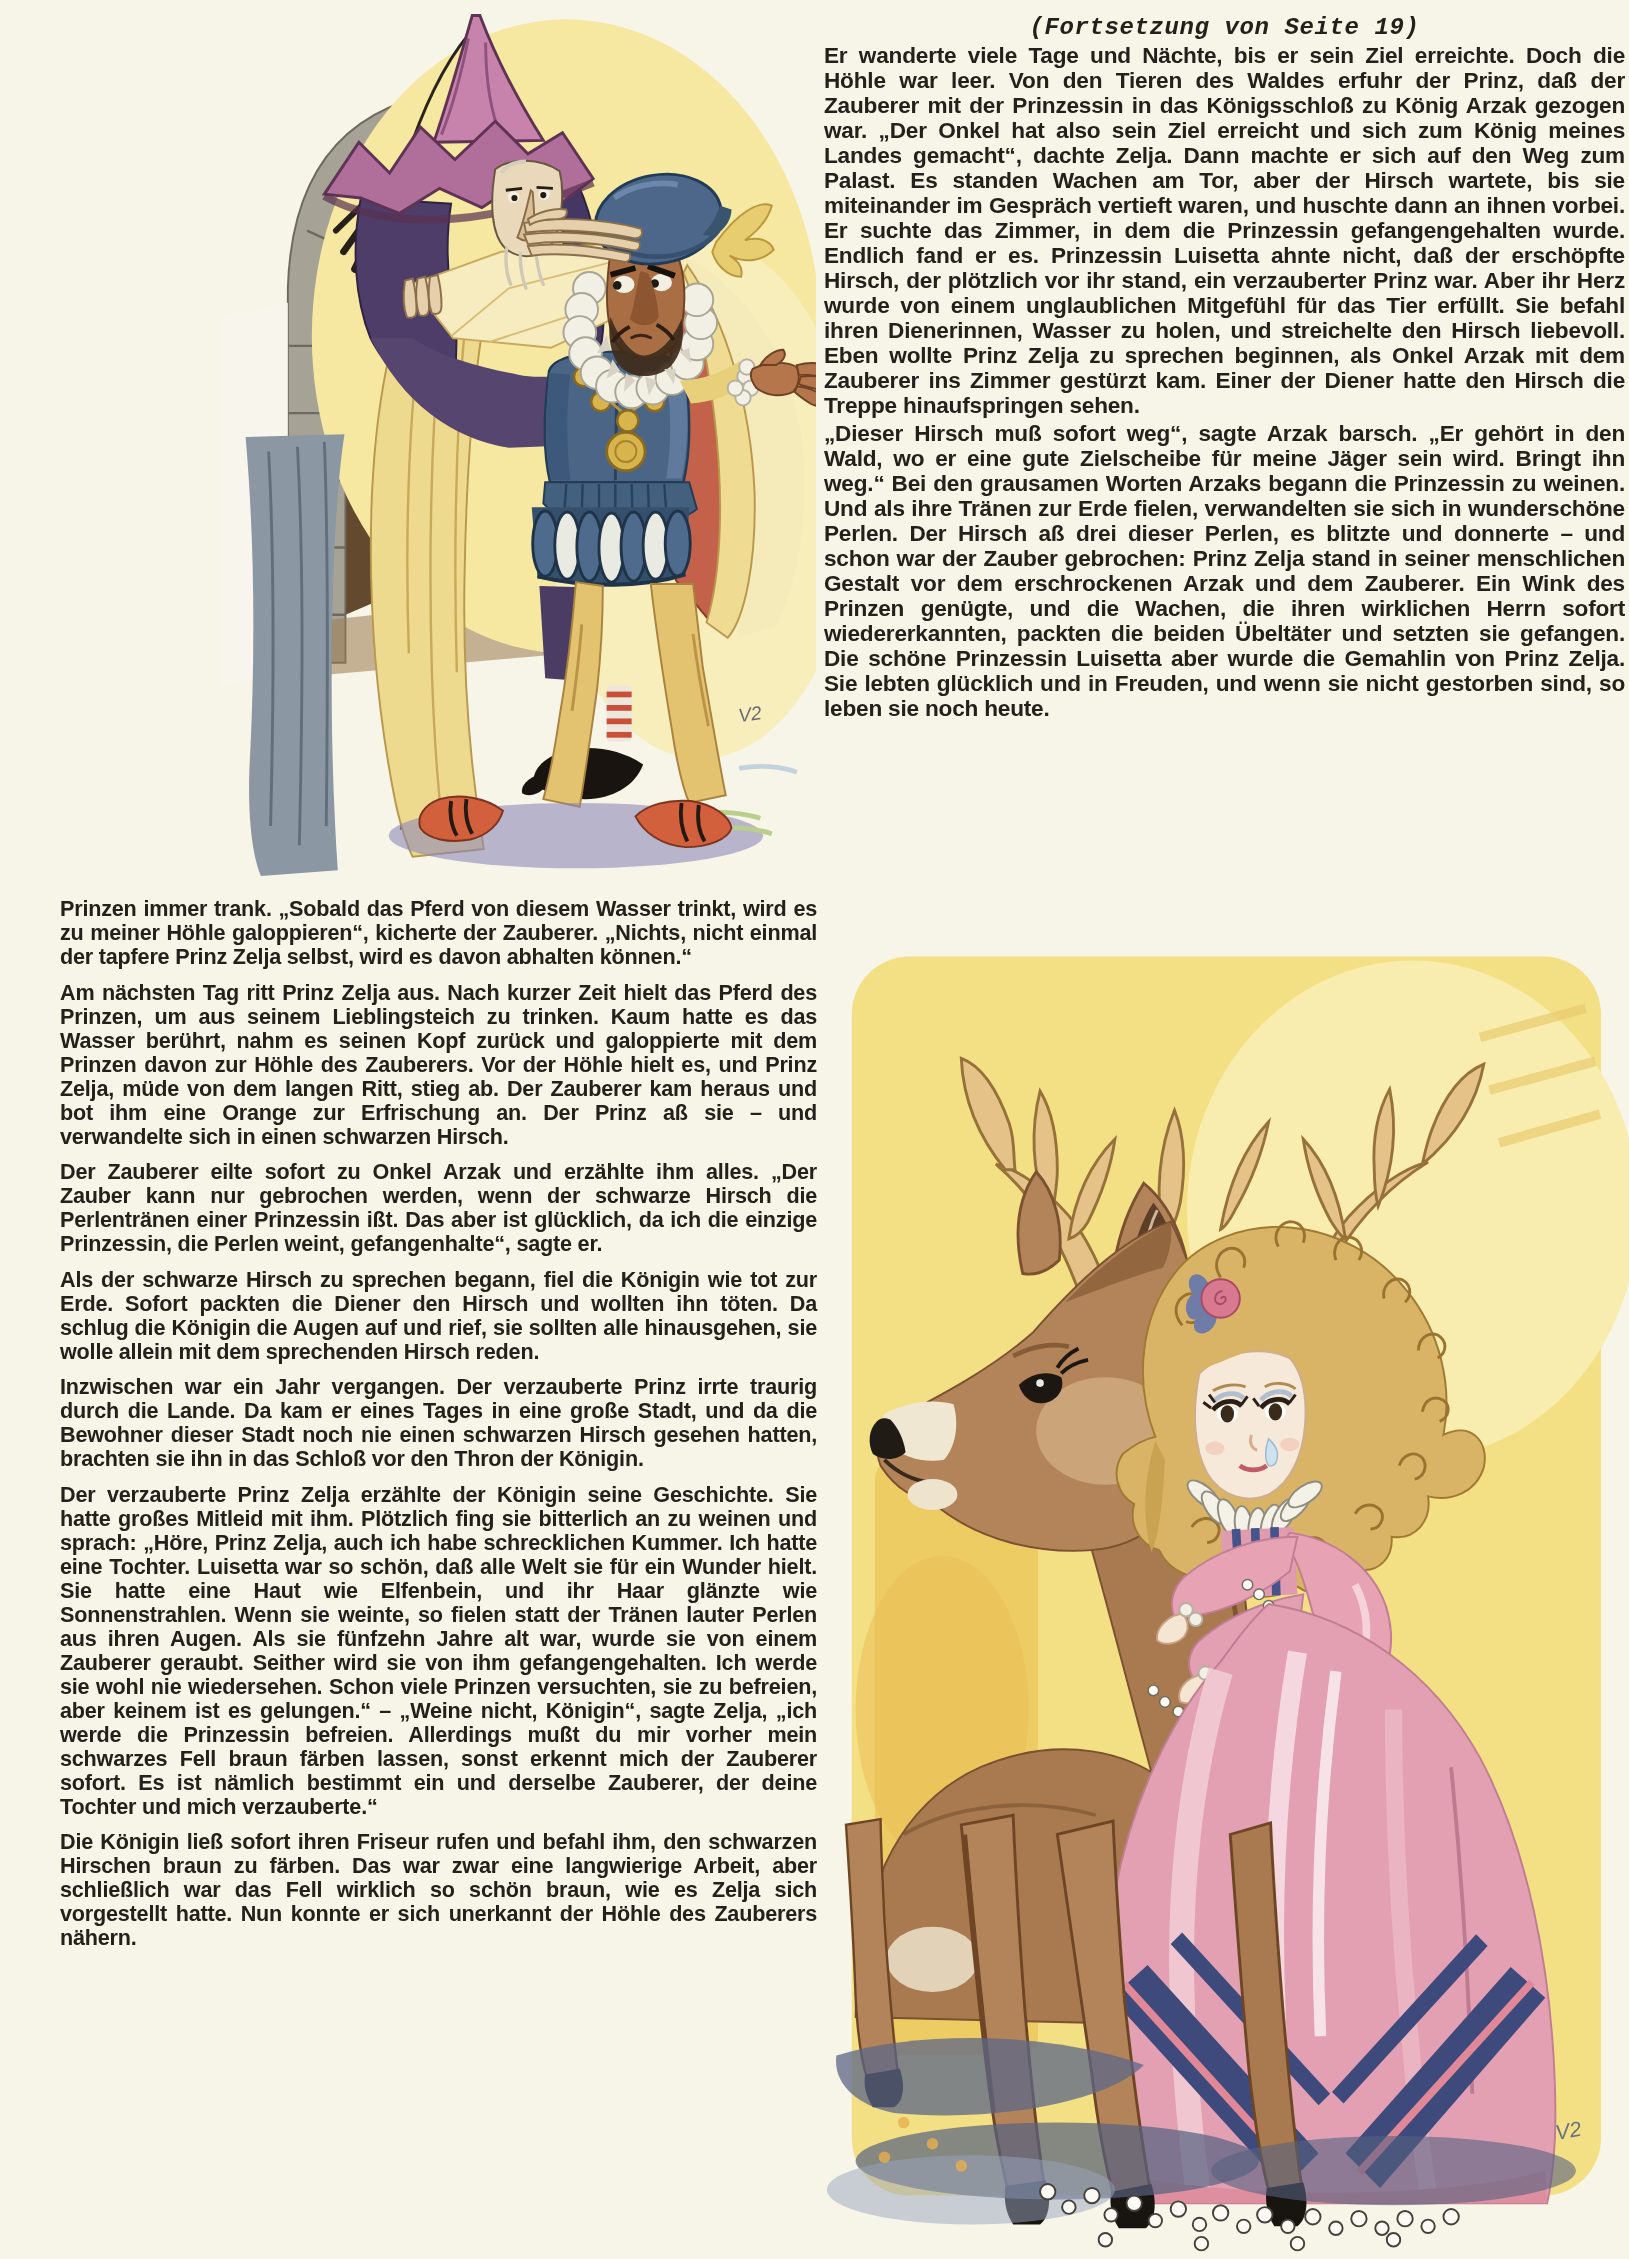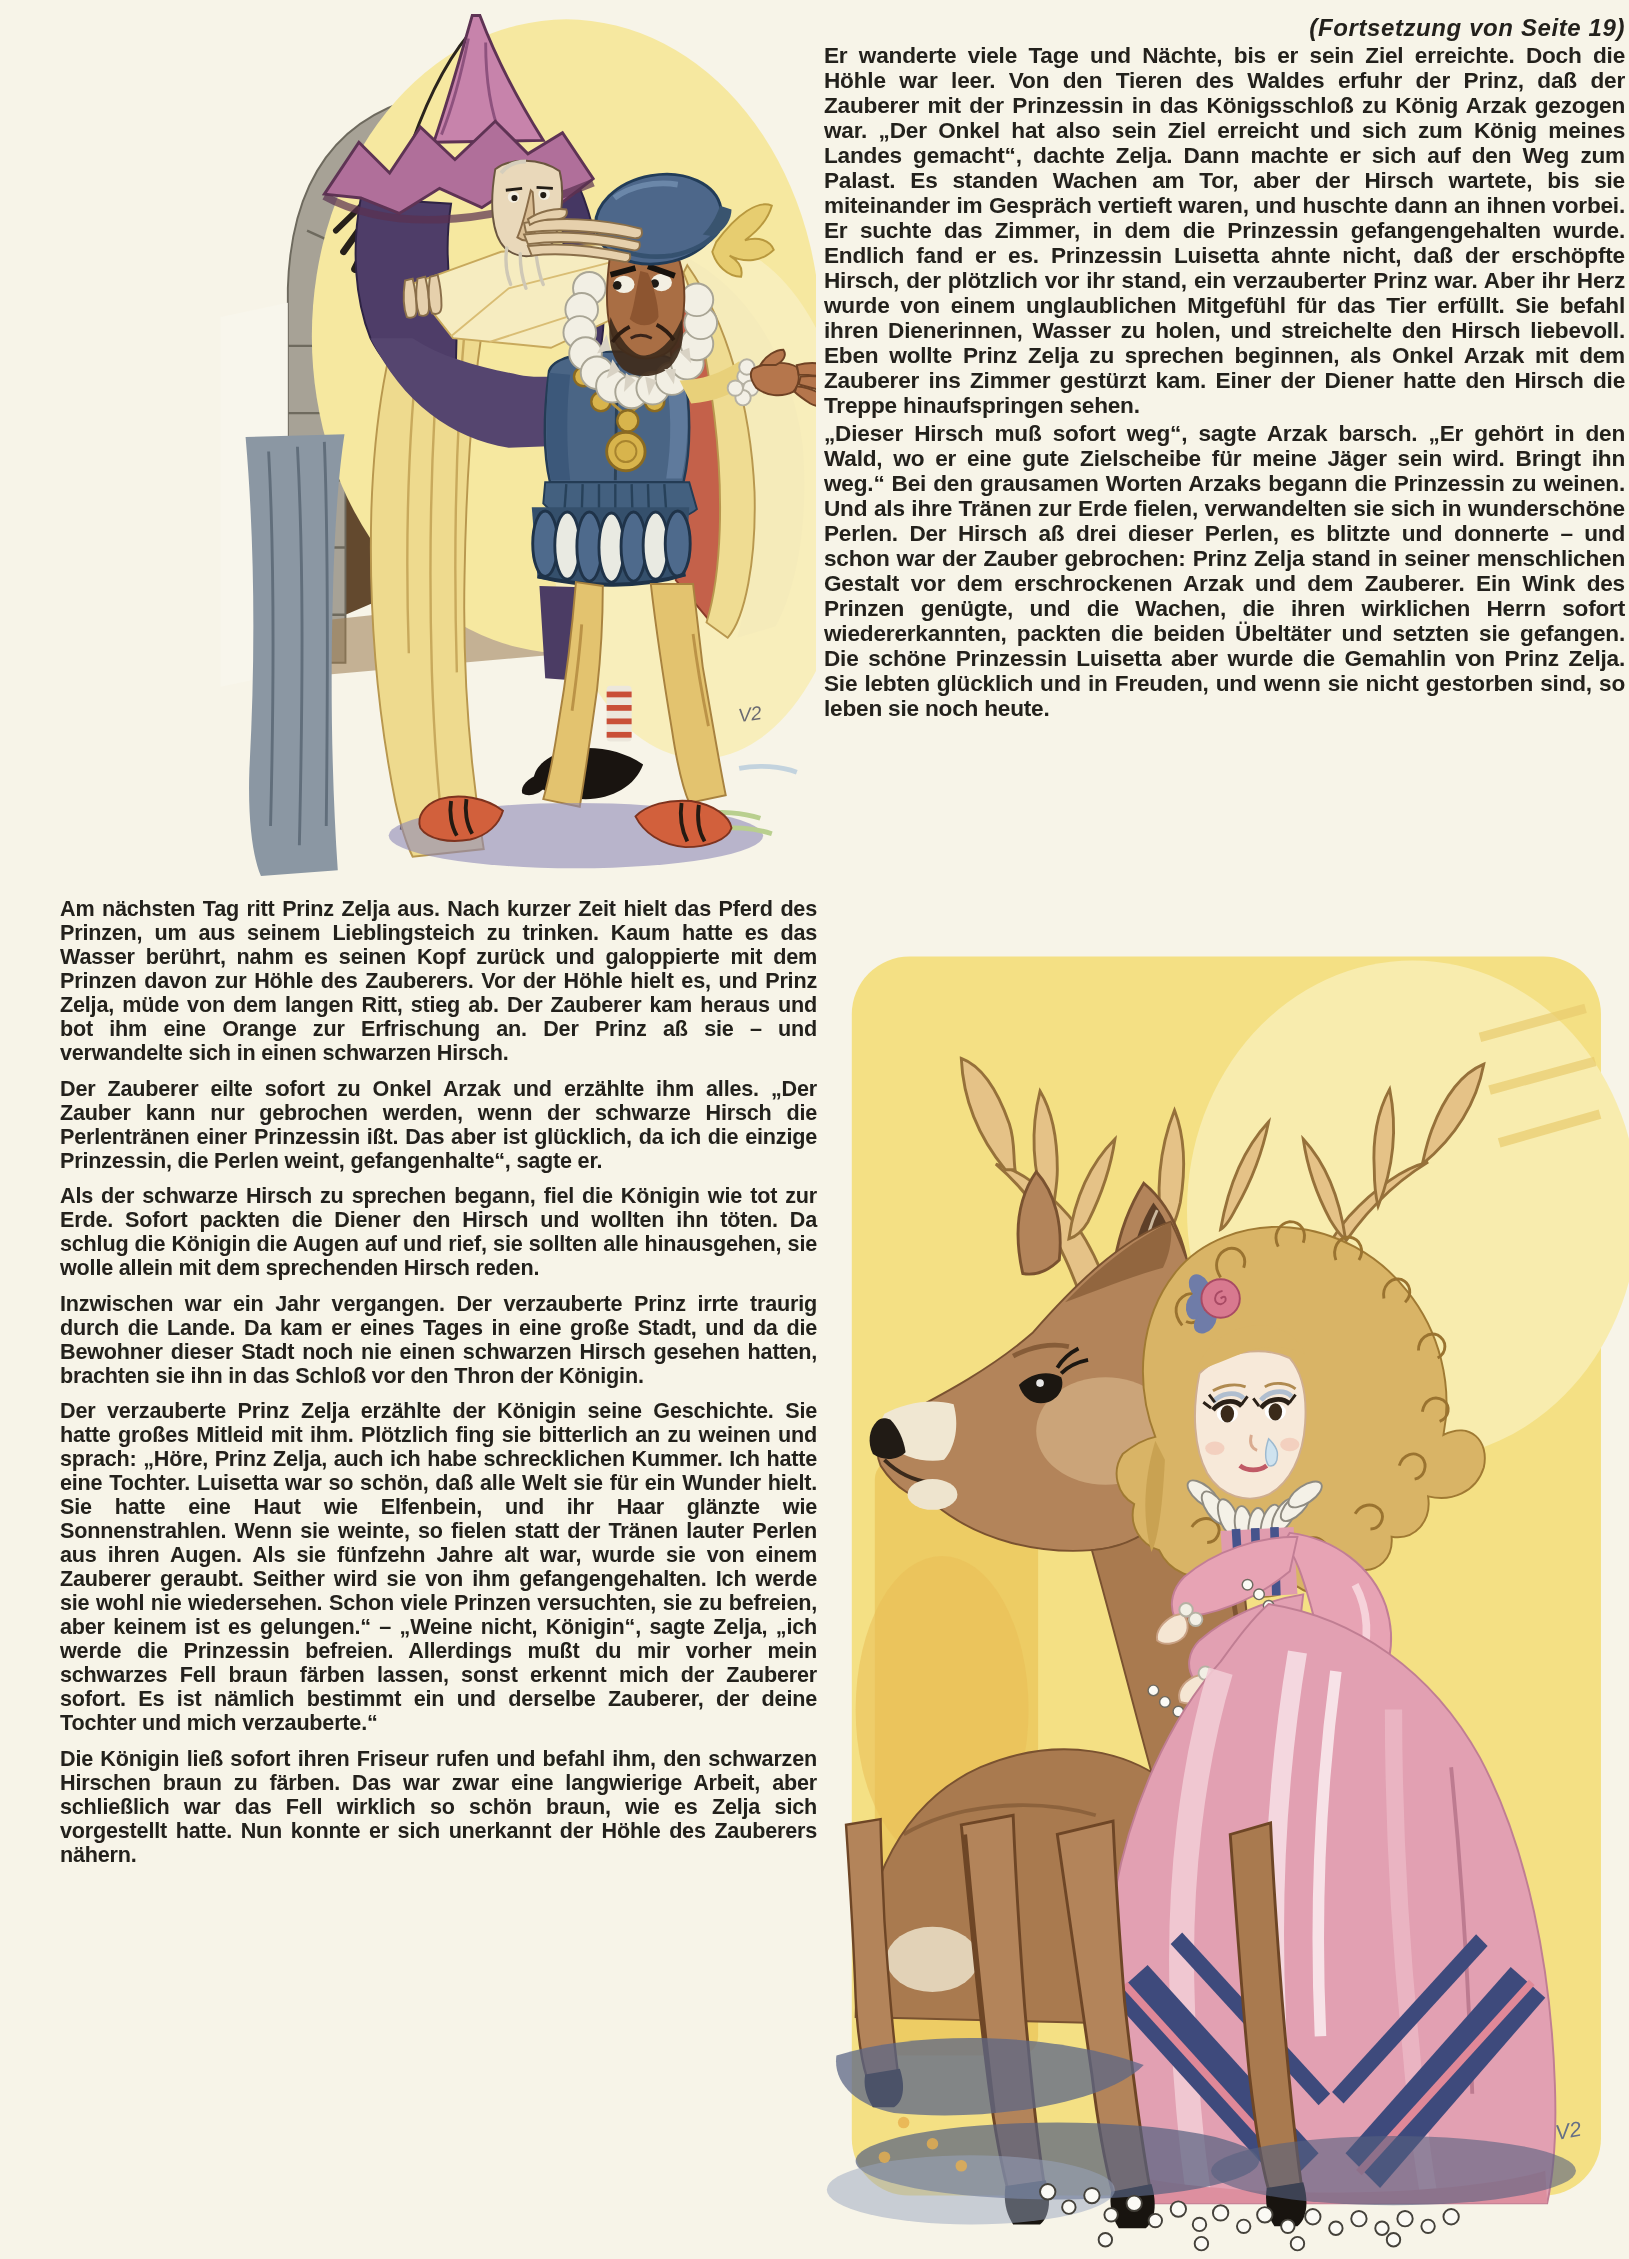--- a/index.html
+++ b/index.html
@@ -6,21 +6,21 @@
   .page{
     position:relative;width:1629px;height:2260px;margin:0 auto;
     background:#f7f4e8;overflow:hidden;
     font-family:"Liberation Sans",sans-serif;color:#23211c;
   }
   .col{position:absolute;font-weight:700;text-align:justify;}
   .col-right{left:824px;top:15.4px;width:801px;font-size:22.6px;line-height:25px;letter-spacing:-0.2px;}
   .col-right p{margin:0 0 2.9px 0;}
   .col-left{left:60px;top:897px;width:757px;font-size:21.6px;line-height:24px;letter-spacing:-0.2px;}
   .col-left p{margin:0 0 11.5px 0;}
-  .continuation{font-style:italic;font-weight:700;font-size:24px;letter-spacing:0.6px;margin:0 0 9.6px 0;text-align:right;}
+  .continuation{font-style:italic;font-weight:700;font-size:24px;letter-spacing:0.6px;margin:0 0 9.6px 0;text-align:center;font-family:Liberation Mono, monospace;}
   svg{position:absolute;display:block;}
   svg text{font-family:"Liberation Sans",sans-serif;}
 </style>
 </head>
 <body>
 
 <div class="page">
 
   <svg style="left:163px;top:0px" width="653" height="879" viewBox="0 0 680 915">
 
@@ -280,20 +280,21 @@
     <text x="600" y="752" font-size="20" fill="#6a6a72" font-style="italic" transform="rotate(-8 600 752)">V2</text>
   </svg>
 
   <div class="col col-right">
     <p class="continuation">(Fortsetzung von Seite 19)</p>
     <p>Er wanderte viele Tage und Nächte, bis er sein Ziel erreichte. Doch die Höhle war leer. Von den Tieren des Waldes erfuhr der Prinz, daß der Zauberer mit der Prinzessin in das Königsschloß zu König Arzak gezogen war. „Der Onkel hat also sein Ziel erreicht und sich zum König meines Landes gemacht“, dachte Zelja. Dann machte er sich auf den Weg zum Palast. Es standen Wachen am Tor, aber der Hirsch wartete, bis sie miteinander im Gespräch vertieft waren, und huschte dann an ihnen vorbei. Er suchte das Zimmer, in dem die Prinzessin gefangengehalten wurde. Endlich fand er es. Prinzessin Luisetta ahnte nicht, daß der erschöpfte Hirsch, der plötzlich vor ihr stand, ein verzauberter Prinz war. Aber ihr Herz wurde von einem unglaublichen Mitgefühl für das Tier erfüllt. Sie befahl ihren Dienerinnen, Wasser zu holen, und streichelte den Hirsch liebevoll. Eben wollte Prinz Zelja zu sprechen beginnen, als Onkel Arzak mit dem Zauberer ins Zimmer gestürzt kam. Einer der Diener hatte den Hirsch die Treppe hinaufspringen sehen.</p>
     <p>„Dieser Hirsch muß sofort weg“, sagte Arzak barsch. „Er gehört in den Wald, wo er eine gute Zielscheibe für meine Jäger sein wird. Bringt ihn weg.“ Bei den grausamen Worten Arzaks begann die Prinzessin zu weinen. Und als ihre Tränen zur Erde fielen, verwandelten sie sich in wunderschöne Perlen. Der Hirsch aß drei dieser Perlen, es blitzte und donnerte – und schon war der Zauber gebrochen: Prinz Zelja stand in seiner menschlichen Gestalt vor dem erschrockenen Arzak und dem Zauberer. Ein Wink des Prinzen genügte, und die Wachen, die ihren wirklichen Herrn sofort wiedererkannten, packten die beiden Übeltäter und setzten sie gefangen. Die schöne Prinzessin Luisetta aber wurde die Gemahlin von Prinz Zelja. Sie lebten glücklich und in Freuden, und wenn sie nicht gestorben sind, so leben sie noch heute.</p>
   </div>
 
   <div class="col col-left">
+    <p>Prinzen immer trank. „Sobald das Pferd von diesem Wasser trinkt, wird es zu meiner Höhle galoppieren“, kicherte der Zauberer. „Nichts, nicht einmal der tapfere Prinz Zelja selbst, wird es davon abhalten können.“</p>
     <p>Am nächsten Tag ritt Prinz Zelja aus. Nach kurzer Zeit hielt das Pferd des Prinzen, um aus seinem Lieblingsteich zu trinken. Kaum hatte es das Wasser berührt, nahm es seinen Kopf zurück und galoppierte mit dem Prinzen davon zur Höhle des Zauberers. Vor der Höhle hielt es, und Prinz Zelja, müde von dem langen Ritt, stieg ab. Der Zauberer kam heraus und bot ihm eine Orange zur Erfrischung an. Der Prinz aß sie – und verwandelte sich in einen schwarzen Hirsch.</p>
     <p>Der Zauberer eilte sofort zu Onkel Arzak und erzählte ihm alles. „Der Zauber kann nur gebrochen werden, wenn der schwarze Hirsch die Perlentränen einer Prinzessin ißt. Das aber ist glücklich, da ich die einzige Prinzessin, die Perlen weint, gefangenhalte“, sagte er.</p>
     <p>Als der schwarze Hirsch zu sprechen begann, fiel die Königin wie tot zur Erde. Sofort packten die Diener den Hirsch und wollten ihn töten. Da schlug die Königin die Augen auf und rief, sie sollten alle hinausgehen, sie wolle allein mit dem sprechenden Hirsch reden.</p>
     <p>Inzwischen war ein Jahr vergangen. Der verzauberte Prinz irrte traurig durch die Lande. Da kam er eines Tages in eine große Stadt, und da die Bewohner dieser Stadt noch nie einen schwarzen Hirsch gesehen hatten, brachten sie ihn in das Schloß vor den Thron der Königin.</p>
     <p>Der verzauberte Prinz Zelja erzählte der Königin seine Geschichte. Sie hatte großes Mitleid mit ihm. Plötzlich fing sie bitterlich an zu weinen und sprach: „Höre, Prinz Zelja, auch ich habe schrecklichen Kummer. Ich hatte eine Tochter. Luisetta war so schön, daß alle Welt sie für ein Wunder hielt. Sie hatte eine Haut wie Elfenbein, und ihr Haar glänzte wie Sonnenstrahlen. Wenn sie weinte, so fielen statt der Tränen lauter Perlen aus ihren Augen. Als sie fünfzehn Jahre alt war, wurde sie von einem Zauberer geraubt. Seither wird sie von ihm gefangengehalten. Ich werde sie wohl nie wiedersehen. Schon viele Prinzen versuchten, sie zu befreien, aber keinem ist es gelungen.“ – „Weine nicht, Königin“, sagte Zelja, „ich werde die Prinzessin befreien. Allerdings mußt du mir vorher mein schwarzes Fell braun färben lassen, sonst erkennt mich der Zauberer sofort. Es ist nämlich bestimmt ein und derselbe Zauberer, der deine Tochter und mich verzauberte.“</p>
     <p>Die Königin ließ sofort ihren Friseur rufen und befahl ihm, den schwarzen Hirschen braun zu färben. Das war zwar eine langwierige Arbeit, aber schließlich war das Fell wirklich so schön braun, wie es Zelja sich vorgestellt hatte. Nun konnte er sich unerkannt der Höhle des Zauberers nähern.</p>
   </div>
 
   <svg style="left:817px;top:922px" width="813" height="1337" viewBox="0 0 846 1392">
 

